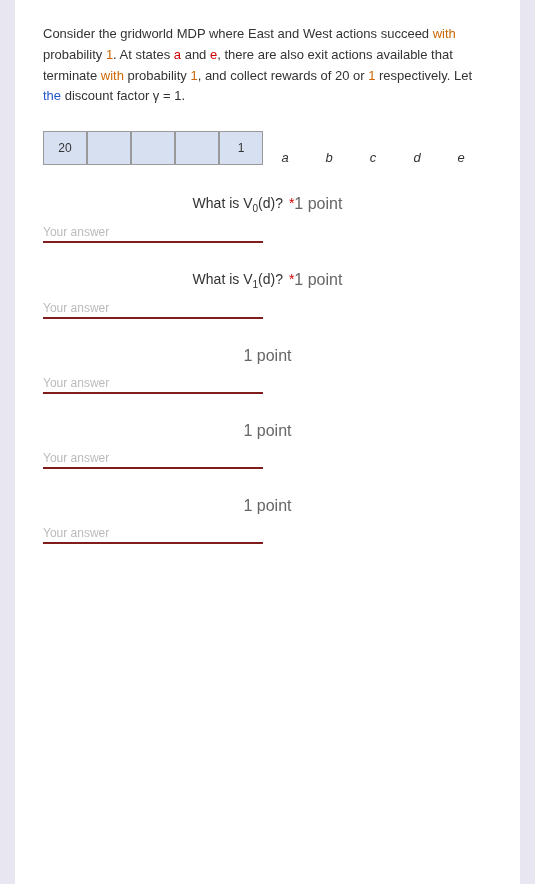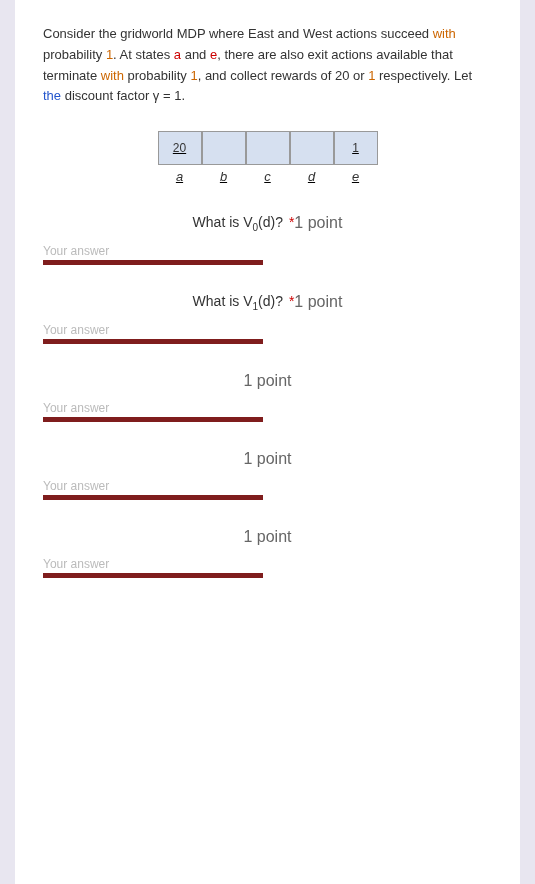--- a/index.html
+++ b/index.html
@@ -42,24 +42,23 @@
       font-weight: 500;
     }
 
     .highlight-blue {
       color: #2255cc;
       font-weight: 500;
     }
 
     .grid-container {
       display: flex;
-      flex-direction: column;
-      align-items: center;
+      flex-direction: row;
+      align-items: flex-end;
       margin: 20px 0 30px 0;
-      text-decoration: underline;
     }
 
     .grid-row {
       display: flex;
       flex-direction: row;
     }
 
     .grid-cell {
       width: 44px;
       height: 34px;
@@ -110,21 +109,21 @@
 
     .point-label {
       font-size: 16px;
       color: #666;
       white-space: nowrap;
     }
 
     .answer-input {
       width: 220px;
       border: none;
-      border-bottom: 5px solid #7f1d1d;
+      border-bottom: 2px solid #7f1d1d;
       font-size: 12px;
       color: #999;
       padding: 2px 0;
       outline: none;
       background: transparent;
     }
 
     .answer-input::placeholder {
       color: #bbb;
     }

